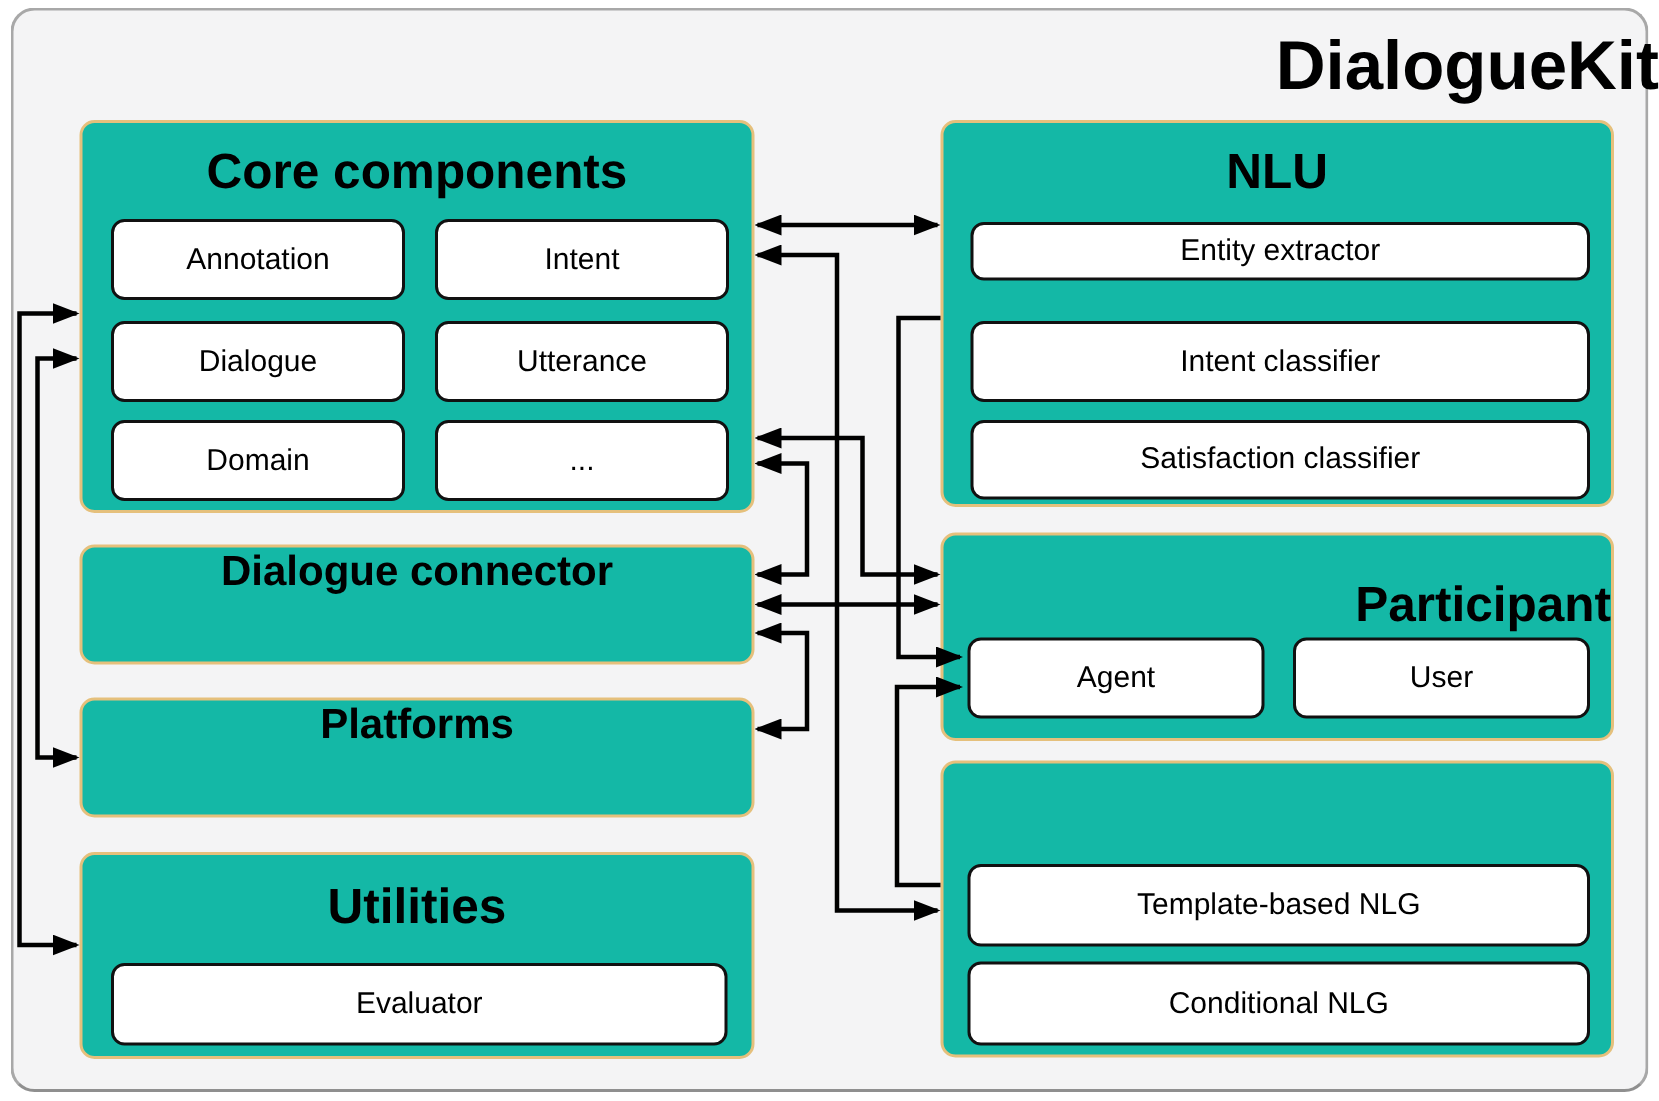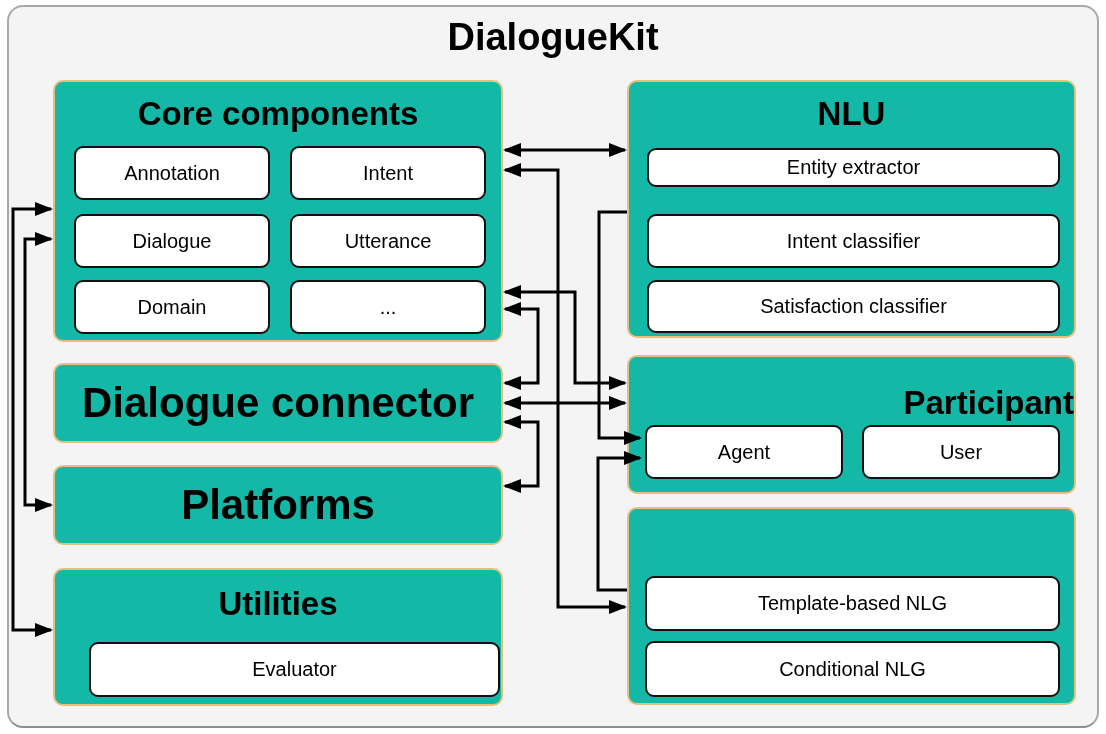--- a/index.html
+++ b/index.html
@@ -1,31 +1,31 @@
 <!DOCTYPE html>
 <html><head>
 <meta charset="utf-8">
 <style>
   html,body{margin:0;padding:0;background:#ffffff;}
   #page{position:relative;width:1106px;height:734px;background:#ffffff;
         font-family:"Liberation Sans","DejaVu Sans",sans-serif;color:#000;}
   #frame{position:absolute;left:7px;top:5px;width:1088px;height:719px;
          background:#f4f4f5;border:2px solid #a8a8a8;border-radius:16px;
          border-bottom-color:#8f8f8f;}
-  .main-title{position:absolute;left:0;top:16px;width:100%;text-align:center;
-              font-size:38px;font-weight:700;letter-spacing:0px;}
+  .main-title{position:absolute;left:0;top:16px;width:100%;text-align:right;
+              font-size:46px;font-weight:700;letter-spacing:0px;}
   .group{position:absolute;background:#14b8a6;border:2px solid #e5c07c;border-radius:10px;
          box-sizing:border-box;}
   .group-title{position:absolute;left:0;width:100%;text-align:center;
                font-size:33px;font-weight:700;line-height:40px;}
   .cbox{position:absolute;background:#ffffff;border:2.5px solid #111111;border-radius:9px;
         box-sizing:border-box;display:flex;align-items:center;justify-content:center;
         font-size:20px;white-space:nowrap;}
-  .center-label{display:flex;align-items:center;justify-content:center;
-                font-size:42px;font-weight:700;}
+  .center-label{display:flex;justify-content:center;
+                font-size:28px;font-weight:700;}
   
   #g-core{left:53px;top:80px;width:450px;height:262px;}
   #g-dconn{left:53px;top:363px;width:450px;height:80px;}
   #g-plat{left:53px;top:465px;width:450px;height:80px;}
   #g-util{left:53px;top:568px;width:450px;height:138px;}
   #g-nlu{left:627px;top:80px;width:449px;height:258px;}
   #g-part{left:627px;top:355px;width:449px;height:139px;}
   #g-nlg{left:627px;top:507px;width:449px;height:198px;}
   #arrows{position:absolute;left:0;top:0;width:1106px;height:734px;pointer-events:none;}
 </style>
@@ -50,21 +50,21 @@
   <div class="group center-label" id="g-dconn">
     <span>Dialogue connector</span>
   </div>
 
   <div class="group center-label" id="g-plat">
     <span>Platforms</span>
   </div>
 
   <div class="group" id="g-util">
     <div class="group-title" style="top:14px;">Utilities</div>
-    <div class="cbox" style="left:19px;top:72px;width:411px;height:55px;margin-left:15px;">Evaluator</div>
+    <div class="cbox" style="left:19px;top:72px;width:411px;height:55px;">Evaluator</div>
   </div>
 
   <div class="group" id="g-nlu">
     <div class="group-title" style="top:12px;">NLU</div>
     <div class="cbox" style="left:18px;top:66px;width:413px;height:39px;">Entity extractor</div>
     <div class="cbox" style="left:18px;top:132px;width:413px;height:54px;">Intent classifier</div>
     <div class="cbox" style="left:18px;top:198px;width:413px;height:53px;">Satisfaction classifier</div>
   </div>
 
   <div class="group" id="g-part">

